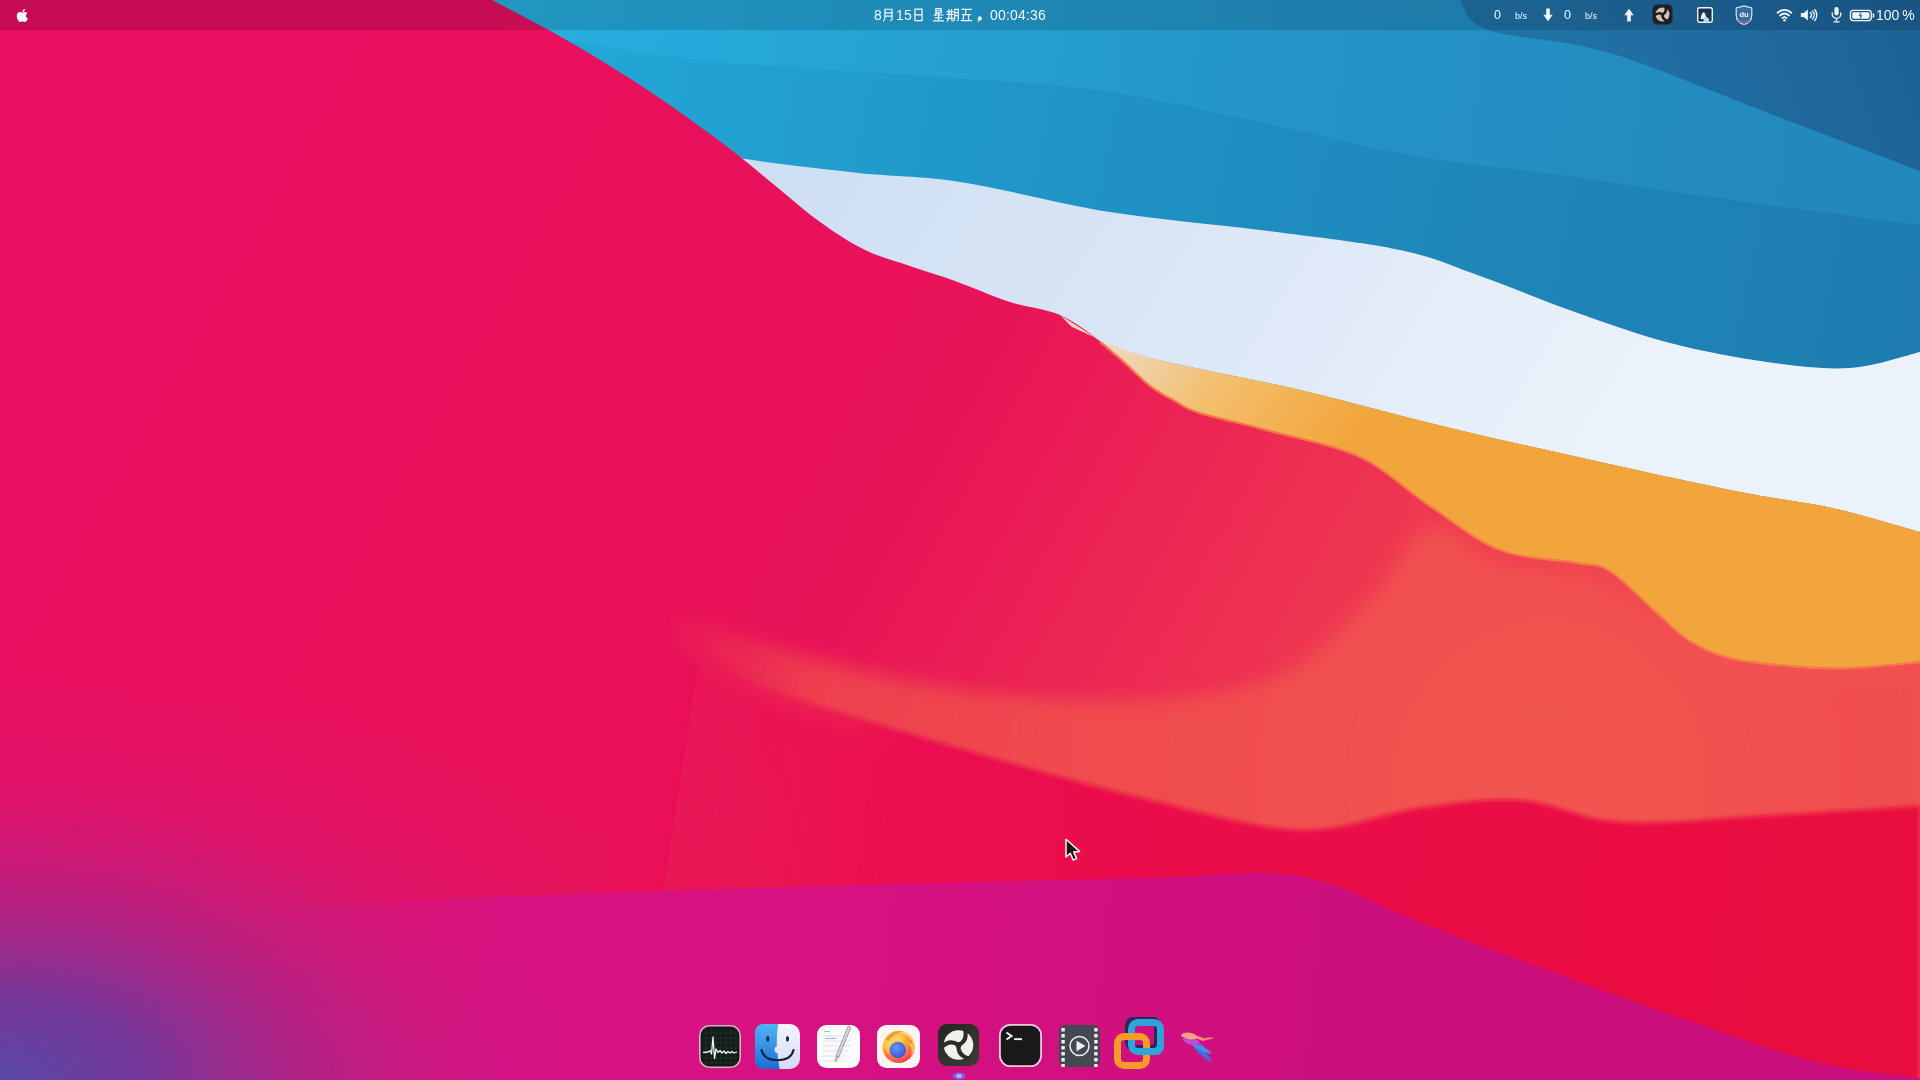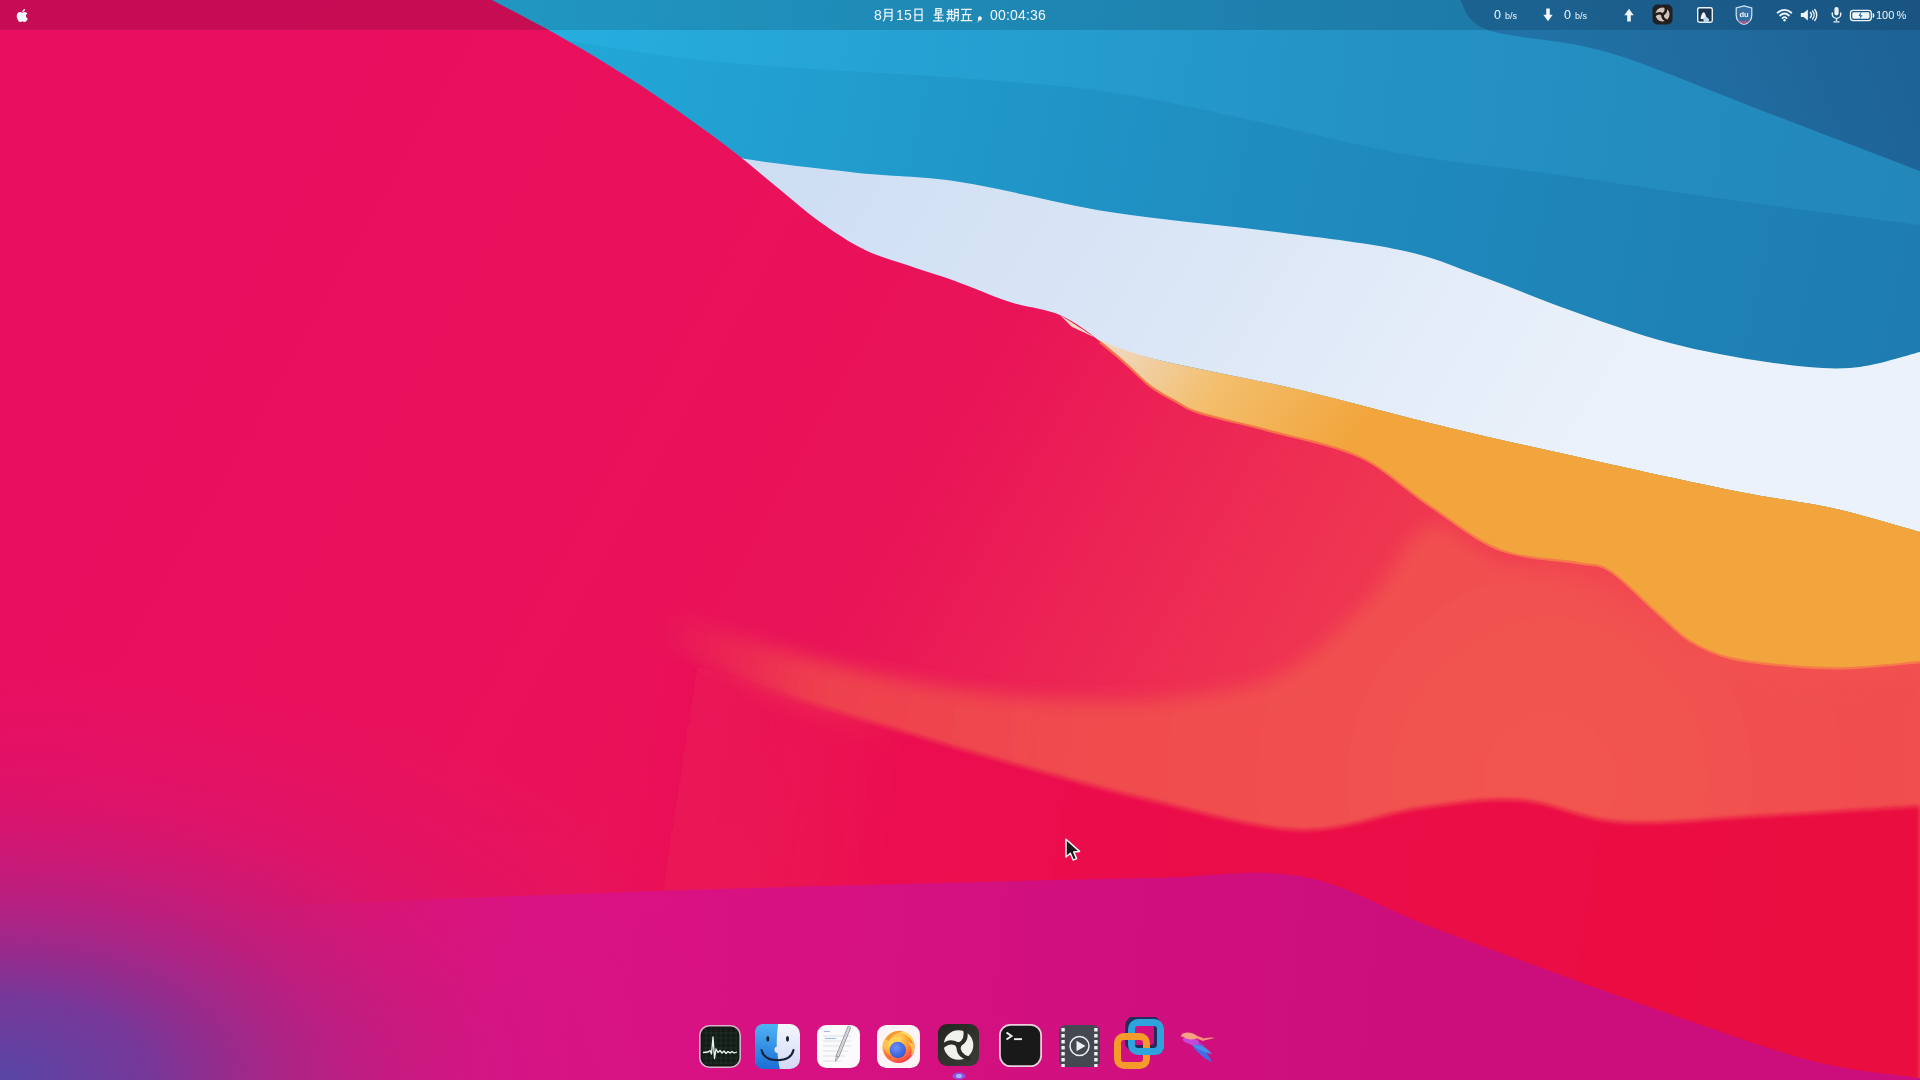--- a/index.html
+++ b/index.html
@@ -3,21 +3,21 @@
 *{margin:0;padding:0;box-sizing:border-box}
 html,body{width:1920px;height:1080px;overflow:hidden;background:#d01070;font-family:"Liberation Sans",sans-serif}
 #stage{position:relative;width:1920px;height:1080px}
 #wall{position:absolute;left:0;top:0}
 #menubar{position:absolute;left:0;top:0;width:1920px;height:30px;background:rgba(0,6,18,0.15)}
 .mb{position:absolute;color:#f1f7fc}
 #clock{top:0;height:30px;left:0;width:1920px;display:flex;align-items:center;justify-content:center;font-size:14px;letter-spacing:0.2px}
 #clock .num{position:relative;top:0px}
 .tray{position:absolute;top:0;height:30px;display:flex;align-items:center;color:#f1f7fc}
 .netnum{font-size:12.5px}
-.netunit{font-size:9px;margin-left:4px;position:relative;top:1px}
+.netunit{font-size:9px;margin-left:14px;position:relative;top:1px}
 #dock{position:absolute;left:0;top:0}
 .dk{position:absolute}
 #cursor{position:absolute;left:1064px;top:838px}
 </style></head>
 <body>
 <div id="stage">
 <svg id="wall" width="1920" height="1080" viewBox="0 0 1920 1080">
 <defs>
 <linearGradient id="gBlue" gradientUnits="userSpaceOnUse" x1="600" y1="60" x2="1920" y2="330">
   <stop offset="0" stop-color="#22a6d6"></stop>
@@ -211,21 +211,21 @@
       <line x1="3.5" y1="18.6" x2="9.5" y2="18.6" stroke="#eef6fb" stroke-width="1.6" stroke-linecap="round"></line>
     </svg>
 
 <svg class="mb" style="left:1849px;top:9px" width="27" height="13" viewBox="0 0 28 14">
       <rect x="1" y="1.5" width="22.5" height="11" rx="3" fill="none" stroke="#eef6fb" stroke-width="1.4"></rect>
       <rect x="3" y="3.5" width="18.5" height="7" rx="1.5" fill="#eef6fb"></rect>
       <path d="M12.6,3.2 L9.6,7.2 h2.2 L10.9,10.8 L14.2,6.6 h-2.3 L12.9,3.2 Z" fill="#1d648f"></path>
       <path d="M25,5 a2.5,2.5 0 0 1 0,4" stroke="#eef6fb" stroke-width="1.6" fill="none"></path>
     </svg>
 <div class="tray" style="left:1876px">
-      <span style="font-size:11px">100 %</span>
+      <span style="font-size:14px">100 %</span>
     </div>
 
 <div id="dock">
 
 <svg class="dk" style="left:699px;top:1025px" width="42" height="43" viewBox="0 0 42 43">
 <rect x="0.8" y="0.8" width="40.4" height="41.4" rx="9.5" fill="#151a17" stroke="#cfb3c9" stroke-width="1.6"></rect>
 <g stroke="#1c3a2c" stroke-width="0.7">
           <line x1="7" y1="4" x2="7" y2="39"></line>
           <line x1="12" y1="4" x2="12" y2="39"></line>
           <line x1="17" y1="4" x2="17" y2="39"></line>

